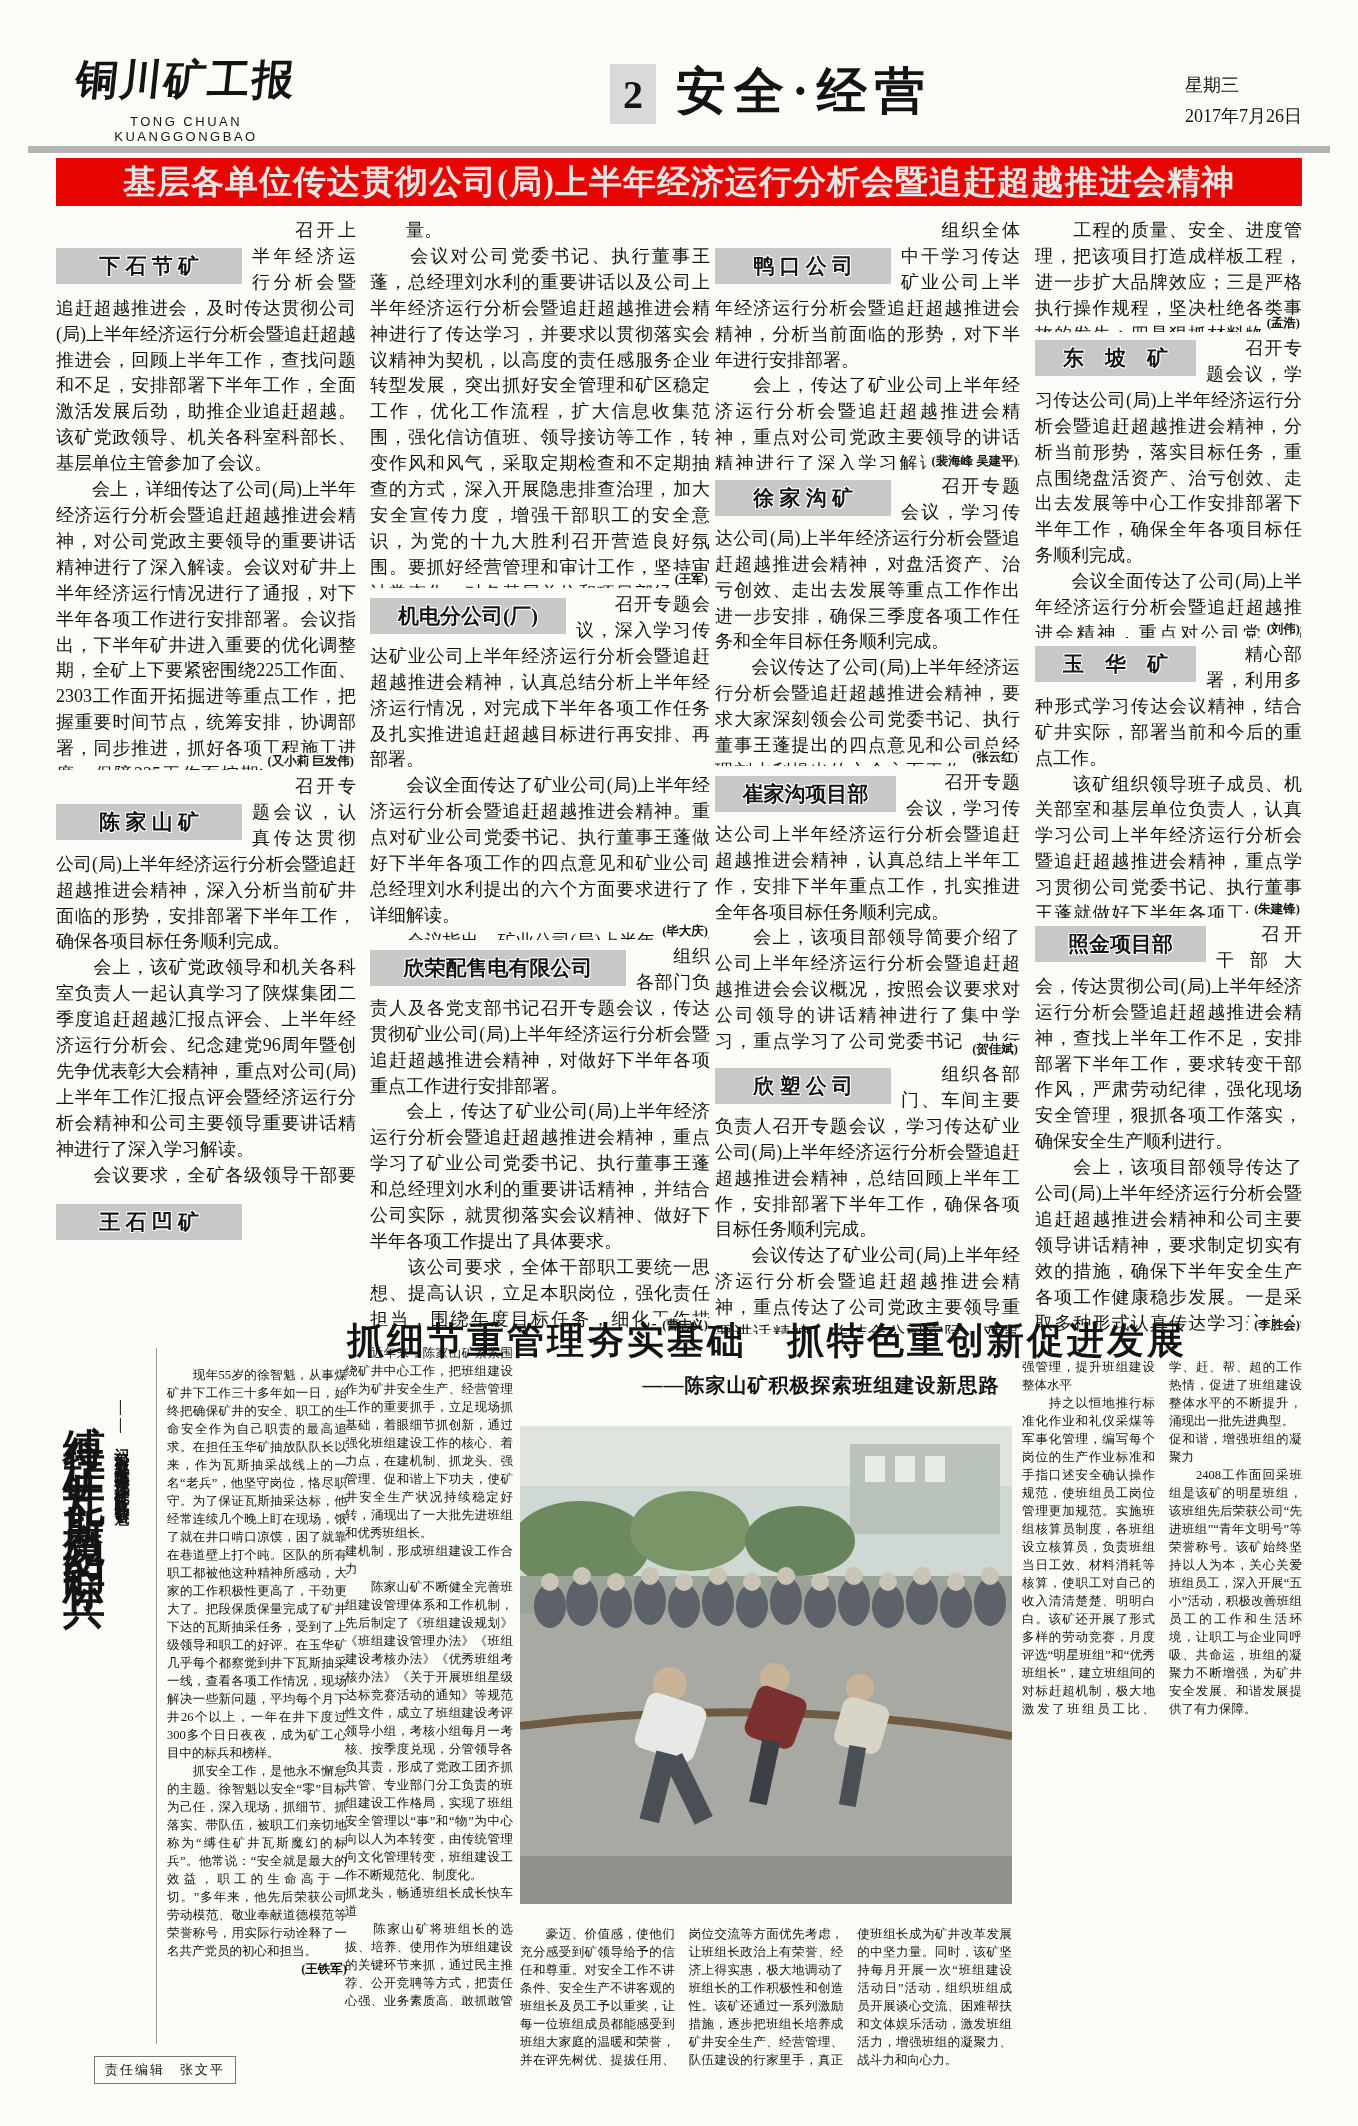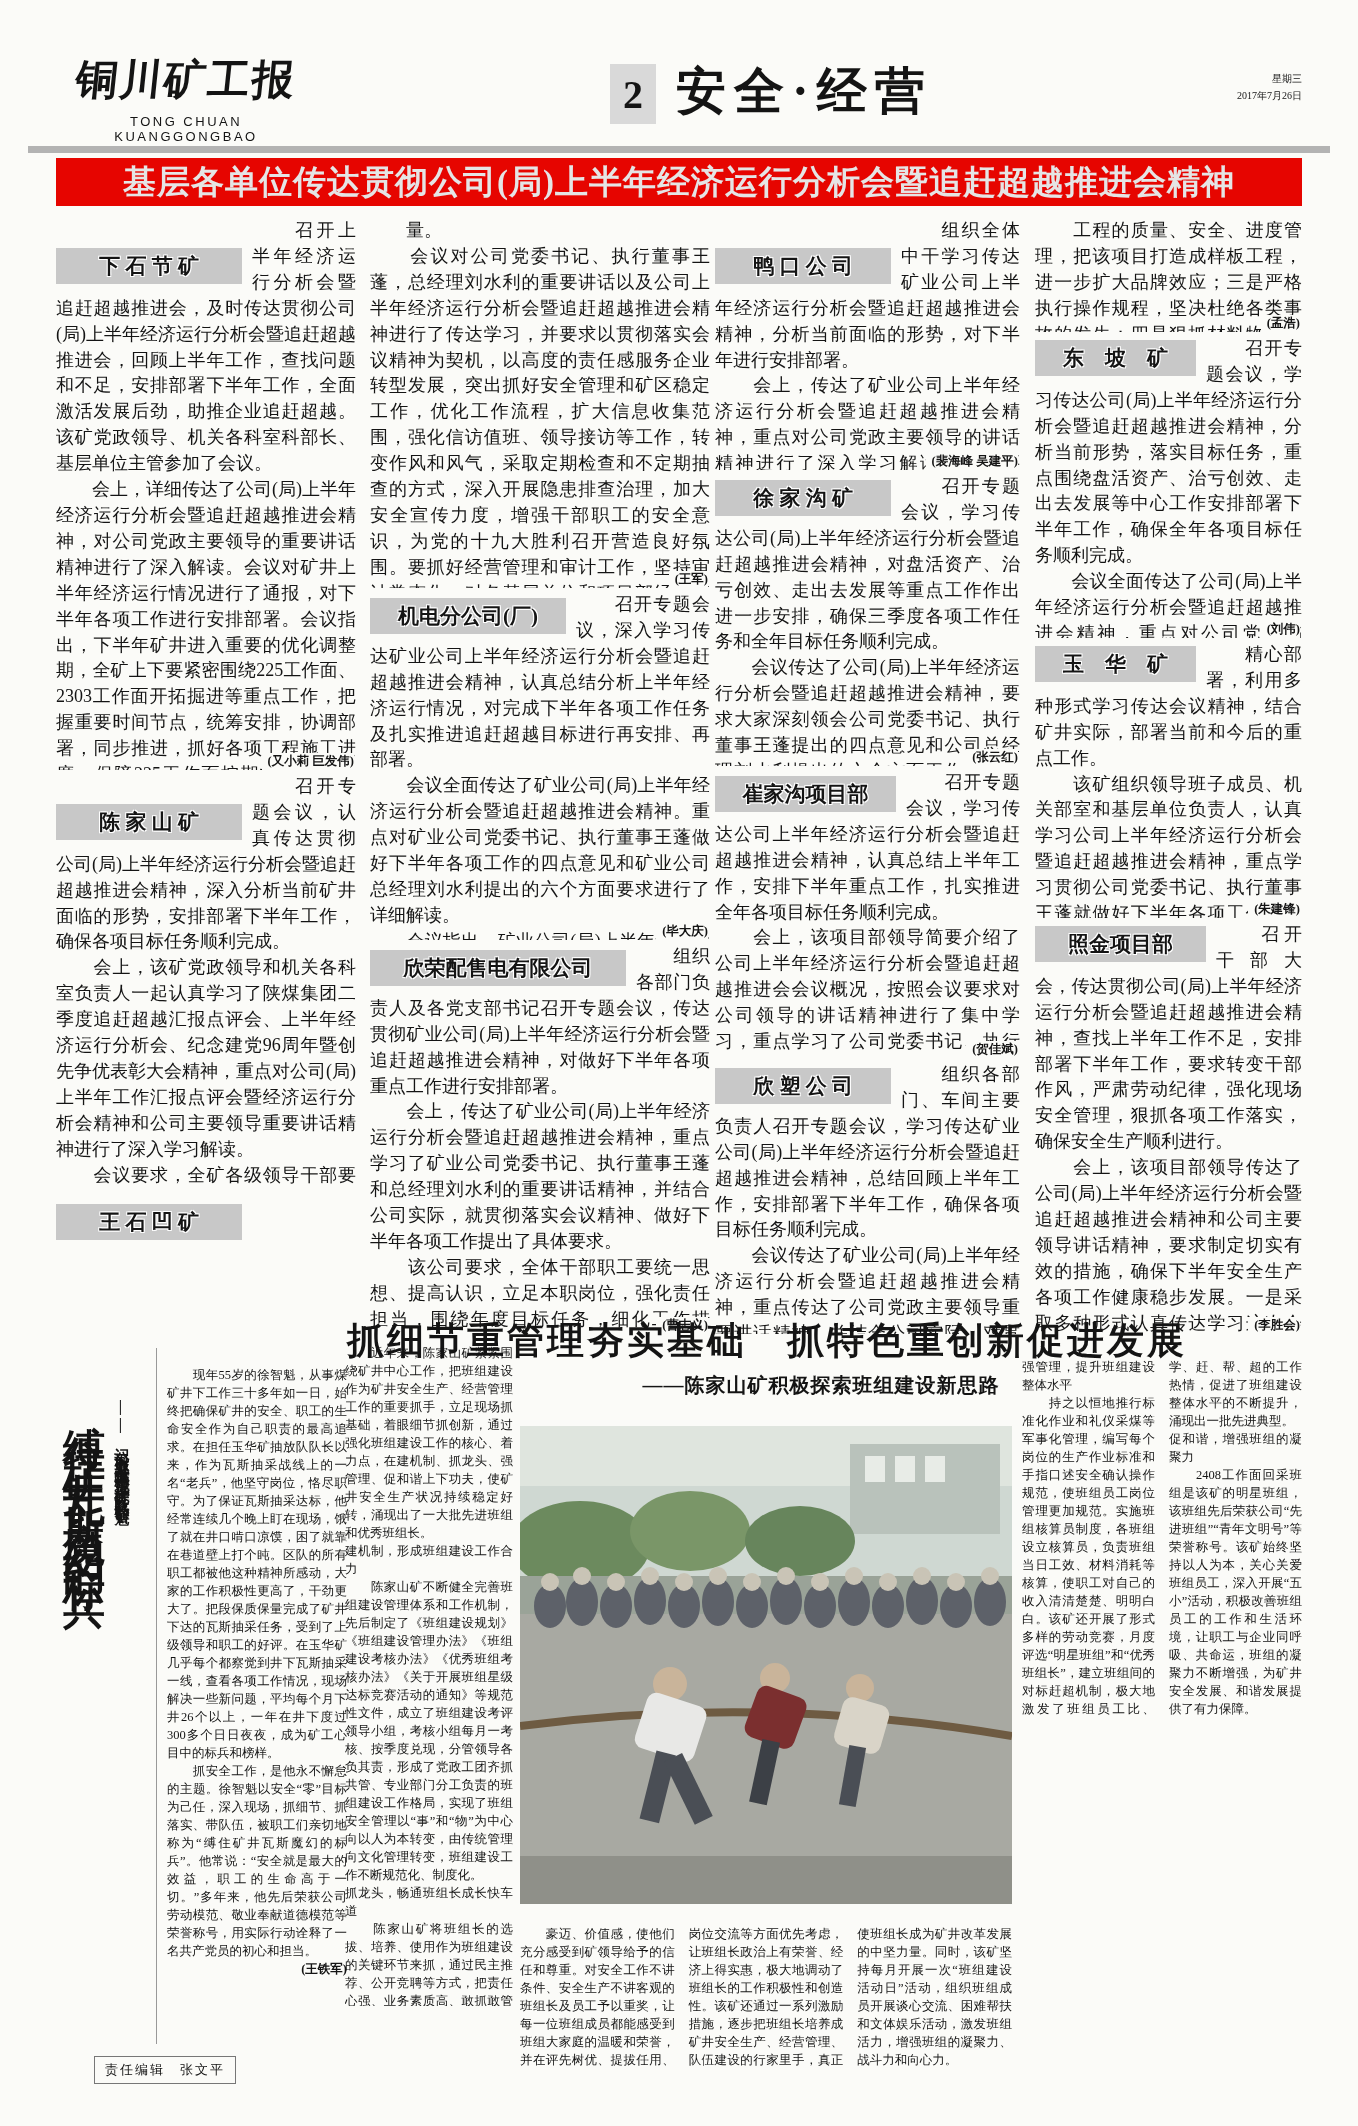--- a/index.html
+++ b/index.html
@@ -5,21 +5,21 @@
   html,body{margin:0;padding:0;background:#e8e8e4;}
   .page{position:relative;width:1358px;height:2126px;background:#fbfbf8;margin:0 auto;
         font-family:"Liberation Serif","DejaVu Serif",serif;color:#141414;overflow:hidden;}
   
   .masthead{position:absolute;left:56px;top:52px;width:260px;text-align:center;}
   .masthead .cn{font-size:42px;font-weight:bold;transform:skewX(-6deg);letter-spacing:2px;white-space:nowrap;}
   .masthead .py{font-size:13px;letter-spacing:2.5px;margin-top:6px;font-family:"Liberation Sans",sans-serif;}
   .pagenum{position:absolute;left:610px;top:64px;width:46px;height:60px;background:#d9d9d9;
            display:flex;align-items:center;justify-content:center;font-size:40px;font-weight:bold;}
   .section-title{position:absolute;left:676px;top:58px;font-size:50px;font-weight:bold;letter-spacing:8px;white-space:nowrap;}
-  .dateblock{position:absolute;right:56px;top:70px;text-align:right;font-size:10px;line-height:1.7;}
+  .dateblock{position:absolute;right:56px;top:70px;text-align:left;font-size:18px;line-height:1.7;}
   .header-rule{position:absolute;left:28px;top:146px;width:1302px;height:7px;background:#b3b3b3;}
   
   .banner{position:absolute;left:56px;top:158px;width:1246px;height:48px;background:#e60500;
           display:flex;align-items:center;justify-content:center;}
   .banner span{color:#e5e5e5;font-size:33px;font-weight:bold;letter-spacing:1px;white-space:nowrap;}
   
   .article{position:absolute;overflow:hidden;}
   .tbox{float:left;background:#c8c8c8;display:flex;align-items:center;justify-content:center;
         height:36px;margin:30px 10px 6px 0;padding:0 8px;}
   .tbox span{font-size:21px;font-weight:bold;white-space:nowrap;

